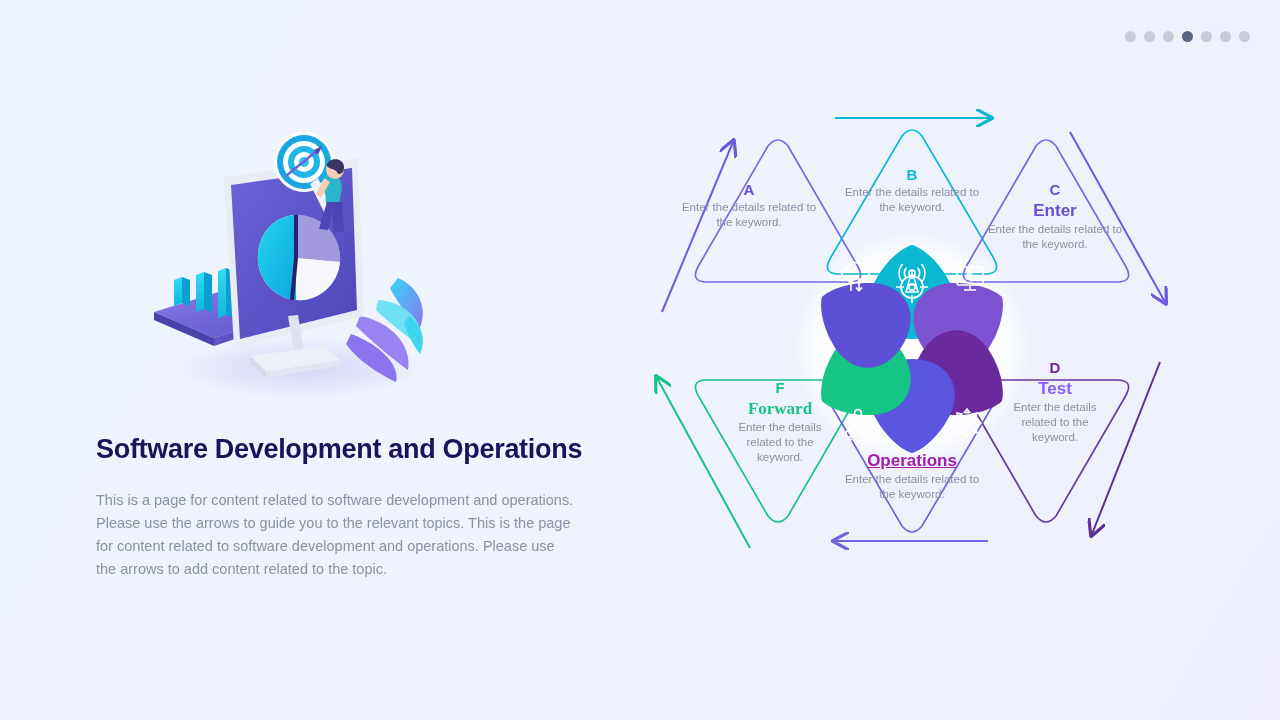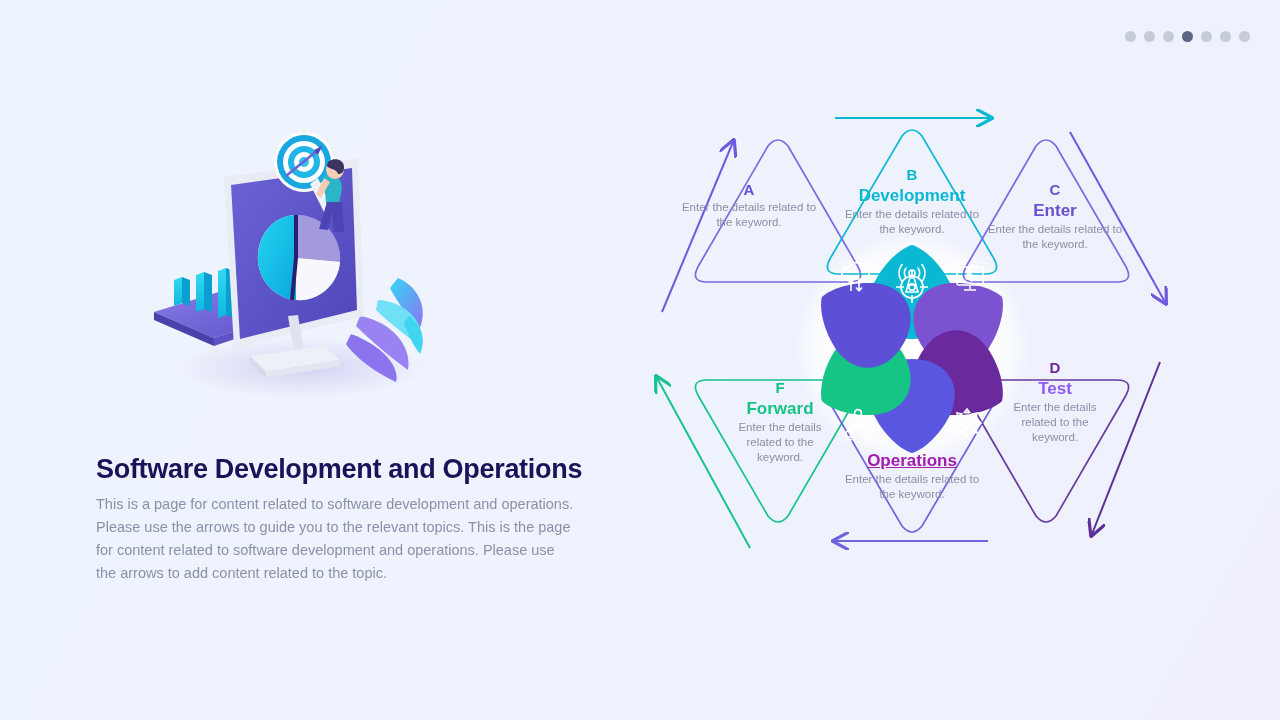--- a/index.html
+++ b/index.html
@@ -45,24 +45,24 @@
     position: relative;
     width: 300px;
     height: 290px;
     margin-left: 50px;
   }
   #page-title {
     font-size: 27px;
     font-weight: bold;
     color: #1b1259;
     letter-spacing: -0.3px;
-    margin-top: 44px;
+    margin-top: 24px;
   }
   #page-body {
-    margin-top: 8px;
+    margin-top: 24px;
     font-size: 14.5px;
     line-height: 23px;
     color: #8c90a8;
     width: 478px;
   }
 
   
   #diagram {
     position: absolute;
     left: 630px;
@@ -329,21 +329,20 @@
     </g>
   </svg>
 
   <div class="tri-label-group" style="left:24px; top:90px; width:190px;">
     <div class="tri-letter" style="color:#5d4fd6;">A</div>
     <div class="tri-desc" style="width:140px; margin-left:25px;">Enter the details related to the keyword.</div>
   </div>
 
   <div class="tri-label-group" style="left:187px; top:75px; width:190px;">
     <div class="tri-letter" style="color:#0bb8d4;">B</div>
-    <div class="tri-name" style="color:#0bb8d4;">Development</div>
     <div class="tri-desc" style="width:140px; margin-left:25px;">Enter the details related to the keyword.</div>
   </div>
 
   <div class="tri-label-group" style="left:330px; top:90px; width:190px;">
     <div class="tri-letter" style="color:#6a4fd0;">C</div>
     <div class="tri-name" style="color:#6a4fd0;">Enter</div>
     <div class="tri-desc" style="width:140px; margin-left:25px;">Enter the details related to the keyword.</div>
   </div>
 
   <div class="tri-label-group" style="left:345px; top:268px; width:160px;">
@@ -353,16 +352,16 @@
   </div>
 
   <div class="tri-label-group" style="left:187px; top:340px; width:190px;">
     <div class="tri-letter" style="color:#5b56e0;">E</div>
     <div class="tri-name" style="color:#a21caf;text-decoration:underline;">Operations</div>
     <div class="tri-desc" style="width:140px; margin-left:25px;">Enter the details related to the keyword.</div>
   </div>
 
   <div class="tri-label-group" style="left:70px; top:288px; width:160px;">
     <div class="tri-letter" style="color:#16c486;">F</div>
-    <div class="tri-name" style="color:#16c486;">Forward</div>
+    <div class="tri-name" style="color:#16c486;font-family:Liberation Serif, serif;">Forward</div>
     <div class="tri-desc" style="width:96px; margin-left:32px;">Enter the details related to the keyword.</div>
   </div>
 </div>
 
 </body></html>

